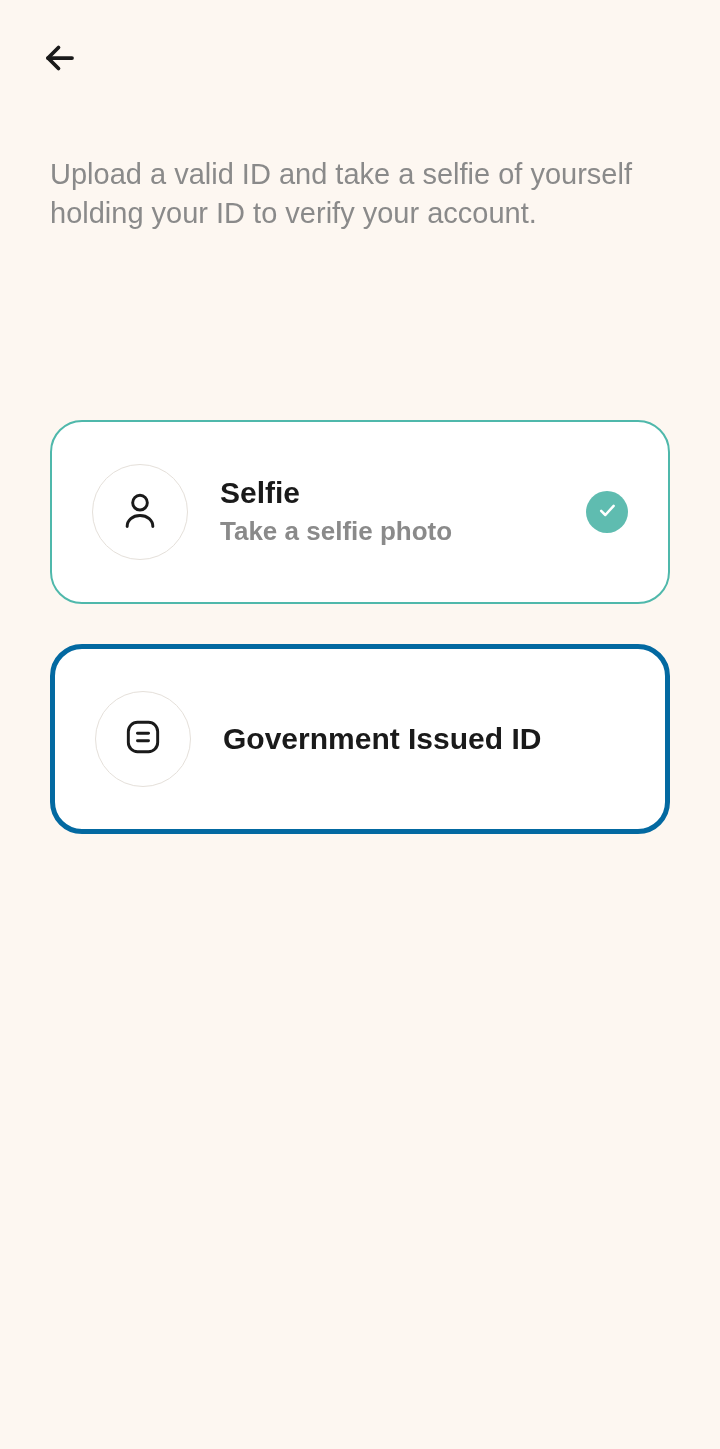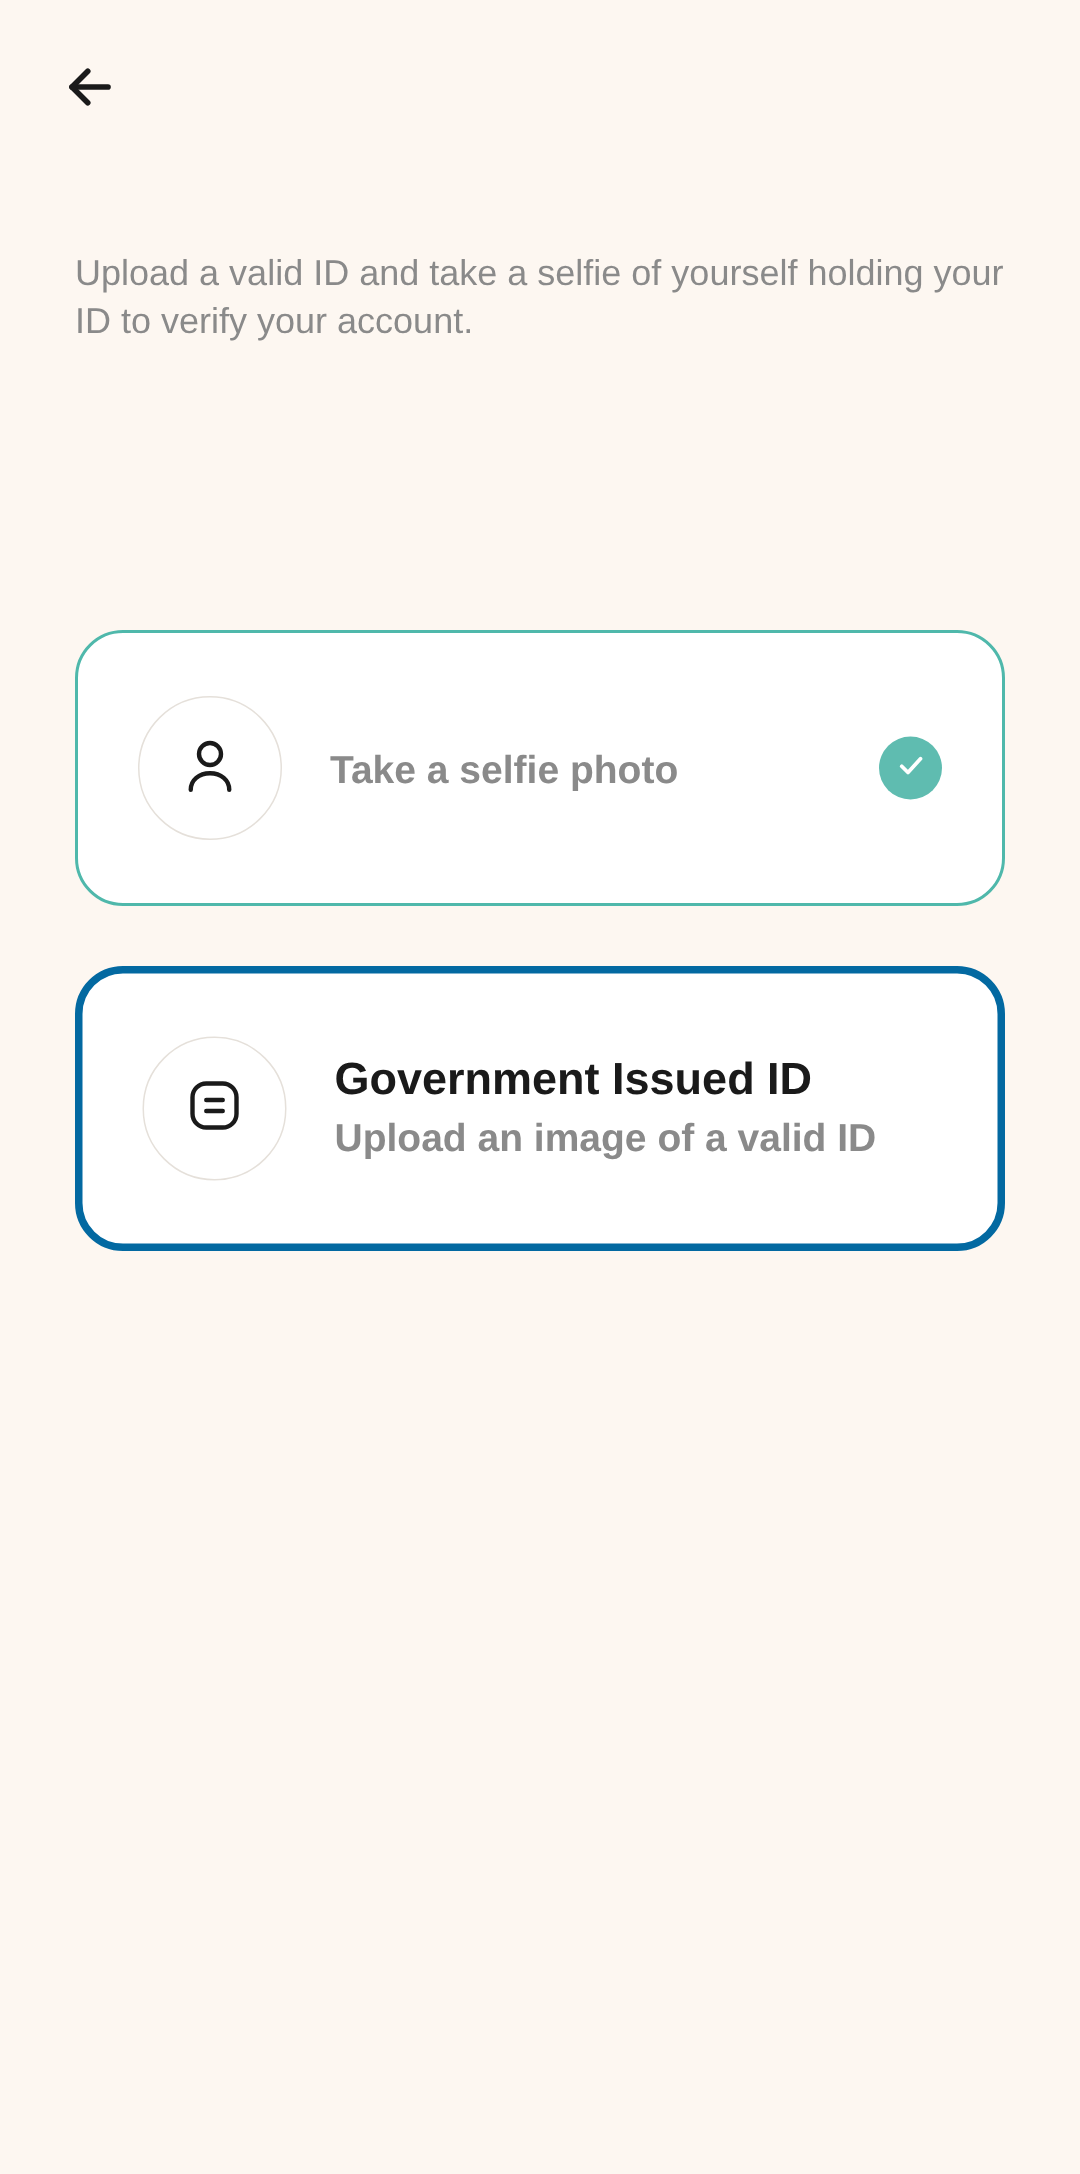--- a/index.html
+++ b/index.html
@@ -32,24 +32,23 @@
       right: 50px;
     }
     .page-title {
       font-size: 48px;
       font-weight: 700;
       color: #1a1a1a;
       letter-spacing: -0.5px;
       line-height: 1.2;
     }
     .page-subtitle {
-      font-size: 24px;
+      font-size: 29px;
       font-weight: 400;
       color: #8a8a8a;
-      margin-top: 12px;
       line-height: 1.35;
     }
     .options {
       position: absolute;
       top: 420px;
       left: 50px;
       right: 50px;
     }
     .option-card {
       background-color: #ffffff;
@@ -123,20 +122,21 @@
   <div class="option-card selected">
     <div class="option-icon">
       <span>
         <svg width="44" height="44" viewBox="0 0 24 24" fill="none" stroke="#1a1a1a" stroke-width="1.6" stroke-linecap="round" stroke-linejoin="round">
           <circle cx="12" cy="8" r="4"></circle>
           <path d="M5 21c0-3.5 3-6 7-6s7 2.5 7 6"></path>
         </svg>
       </span>
     </div>
     <div class="option-content">
+      <div class="option-title">Selfie</div>
       <div class="option-subtitle">Take a selfie photo</div>
     </div>
     <div class="check-badge">
       <span>
         <svg width="20" height="20" viewBox="0 0 24 24" fill="none" stroke="#ffffff" stroke-width="3" stroke-linecap="round" stroke-linejoin="round">
           <polyline points="5 13 10 18 20 7"></polyline>
         </svg>
       </span>
     </div>
   </div>
@@ -146,17 +146,16 @@
       <span>
         <svg width="44" height="44" viewBox="0 0 24 24" fill="none" stroke="#1a1a1a" stroke-width="1.6" stroke-linecap="round" stroke-linejoin="round">
           <rect x="4" y="4" width="16" height="16" rx="5" ry="5"></rect>
           <line x1="9" y1="10" x2="15" y2="10"></line>
           <line x1="9" y1="14" x2="15" y2="14"></line>
         </svg>
       </span>
     </div>
     <div class="option-content">
       <div class="option-title">Government Issued ID</div>
-      <div class="option-subtitle">Upload an image of a valid ID</div>
     </div>
   </div>
 
 </div>
 
 </body></html>

